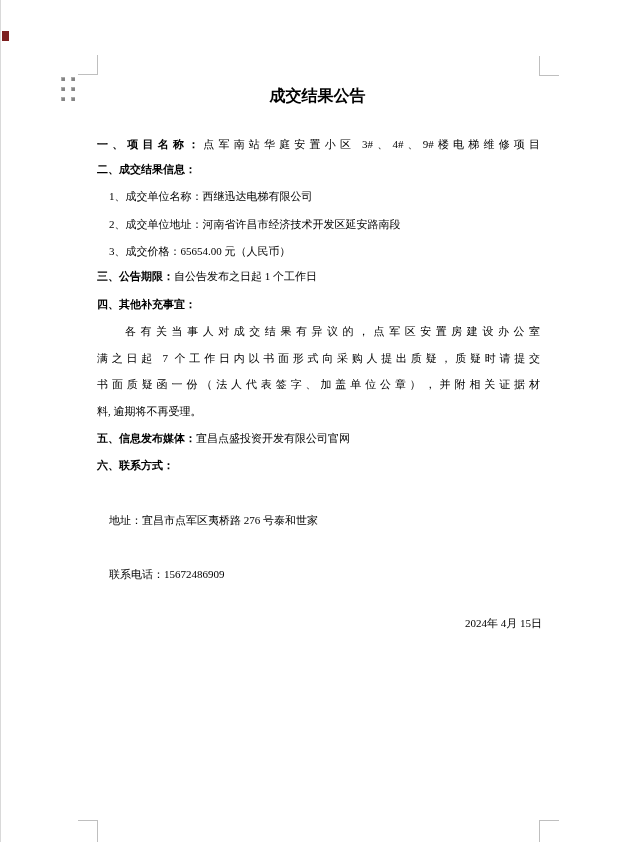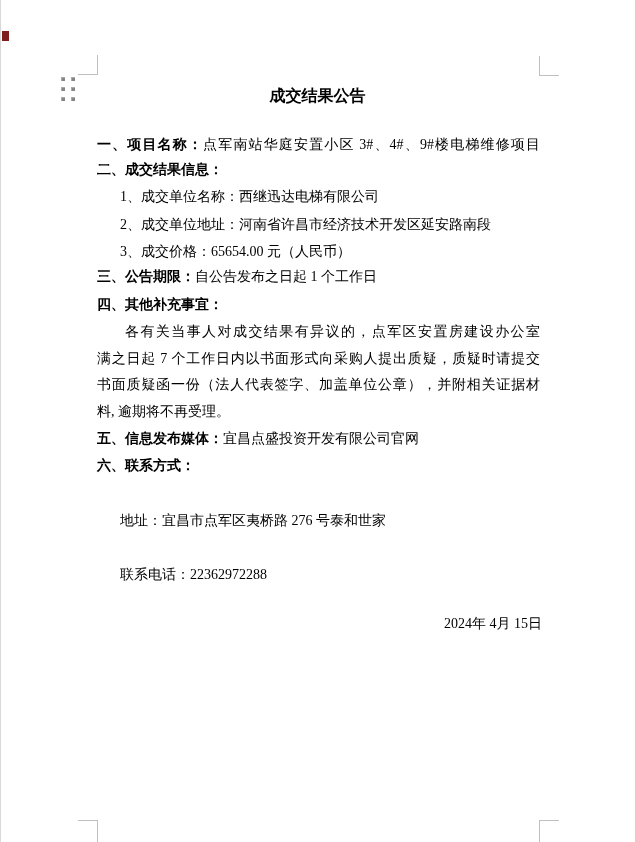--- a/index.html
+++ b/index.html
@@ -20,24 +20,24 @@
   .crop.tr{left:539px;top:56px;border-left:1px solid #bfbfbf;border-bottom:1px solid #bfbfbf;}
   .crop.bl{left:78px;top:820px;border-right:1px solid #bfbfbf;border-top:1px solid #bfbfbf;height:21px;}
   .crop.br{left:539px;top:820px;border-left:1px solid #bfbfbf;border-top:1px solid #bfbfbf;height:21px;}
   
   .handle{position:absolute;left:61px;top:77px;display:grid;grid-template-columns:4px 4px;grid-auto-rows:4px;column-gap:6px;row-gap:6px;cursor:move;}
   .handle span{display:block;width:4px;height:4px;background:#858585;box-shadow:inset 1px 1px 0 #aaaaaa;}
   .title{
     position:absolute;left:0;top:82px;width:635px;margin:0;
     text-align:center;font-size:16px;font-weight:bold;line-height:27px;
   }
-  .line{position:absolute;font-size:14px;line-height:27px;white-space:pre;}
+  .line{position:absolute;font-size:11px;line-height:27px;white-space:pre;}
   .line b{font-weight:bold;}
   .sec{left:97px;}
-  .sub{left:120px;}
+  .sub{left:109px;}
   .wide{width:443px;white-space:normal;text-align:justify;text-align-last:justify;}
   .ind{text-indent:28px;}
   .date-line{right:93px;text-align:right;}
 </style>
 </head>
 <body>
 
 <div class="page">
 
   <div class="left-edge"></div>
@@ -74,17 +74,17 @@
   <div class="line sec wide ind" style="top:318px">各有关当事人对成交结果有异议的，点军区安置房建设办公室</div>
   <div class="line sec wide" style="top:345px">满之日起 7 个工作日内以书面形式向采购人提出质疑，质疑时请提交</div>
   <div class="line sec" style="top:398px">料, 逾期将不再受理。</div>
   <div class="line sec wide" style="top:371px">书面质疑函一份（法人代表签字、加盖单位公章），并附相关证据材</div>
 
   <div class="line sec" style="top:425px"><b>五、信息发布媒体：</b><span>宜昌点盛投资开发有限公司官网</span></div>
 
   <div class="line sec" style="top:452px"><b>六、联系方式：</b></div>
 
   <div class="line sub" style="top:507px">地址：宜昌市点军区夷桥路 276 号泰和世家</div>
-  <div class="line sub" style="top:561px">联系电话：22362972288</div>
+  <div class="line sub" style="top:561px">联系电话：15672486909</div>
 
   <div class="line date-line" style="top:610px">2024年 4月 15日</div>
 
 </div>
 
 </body></html>

